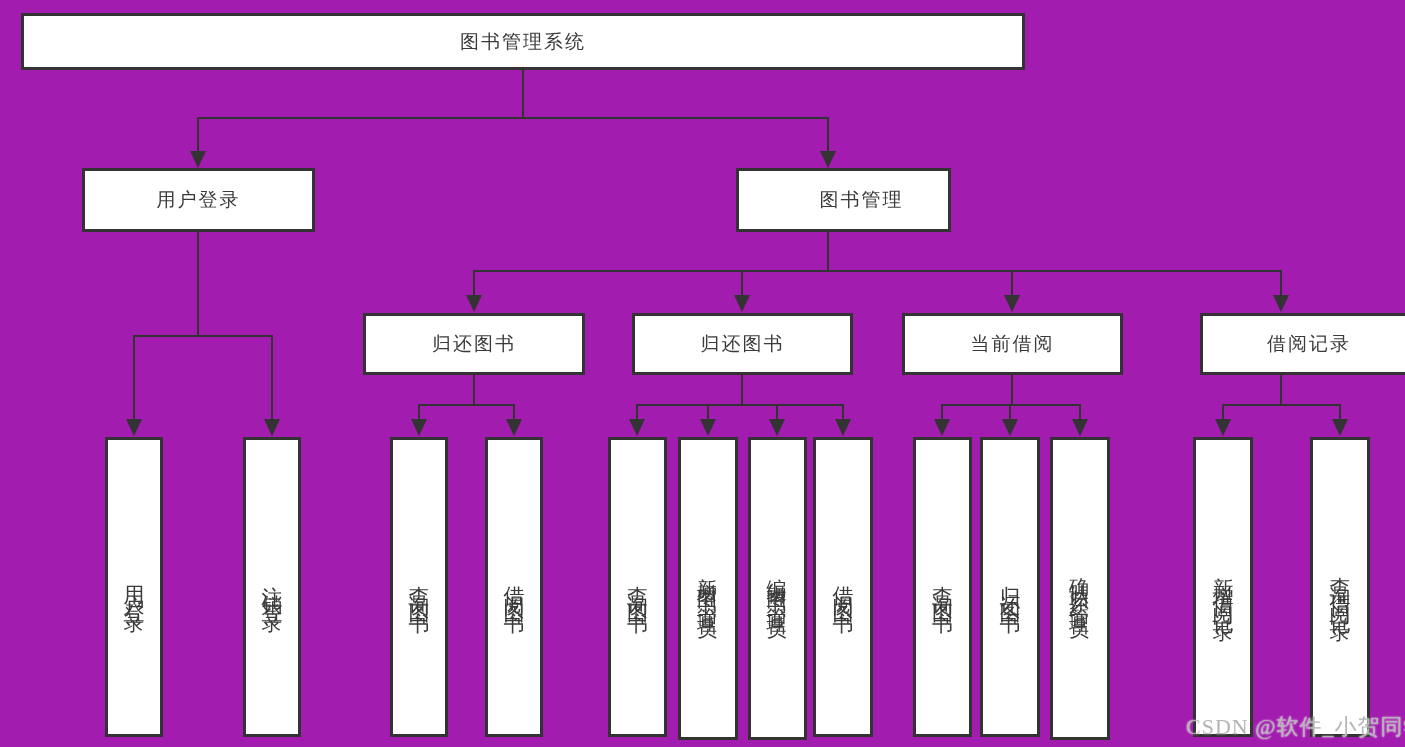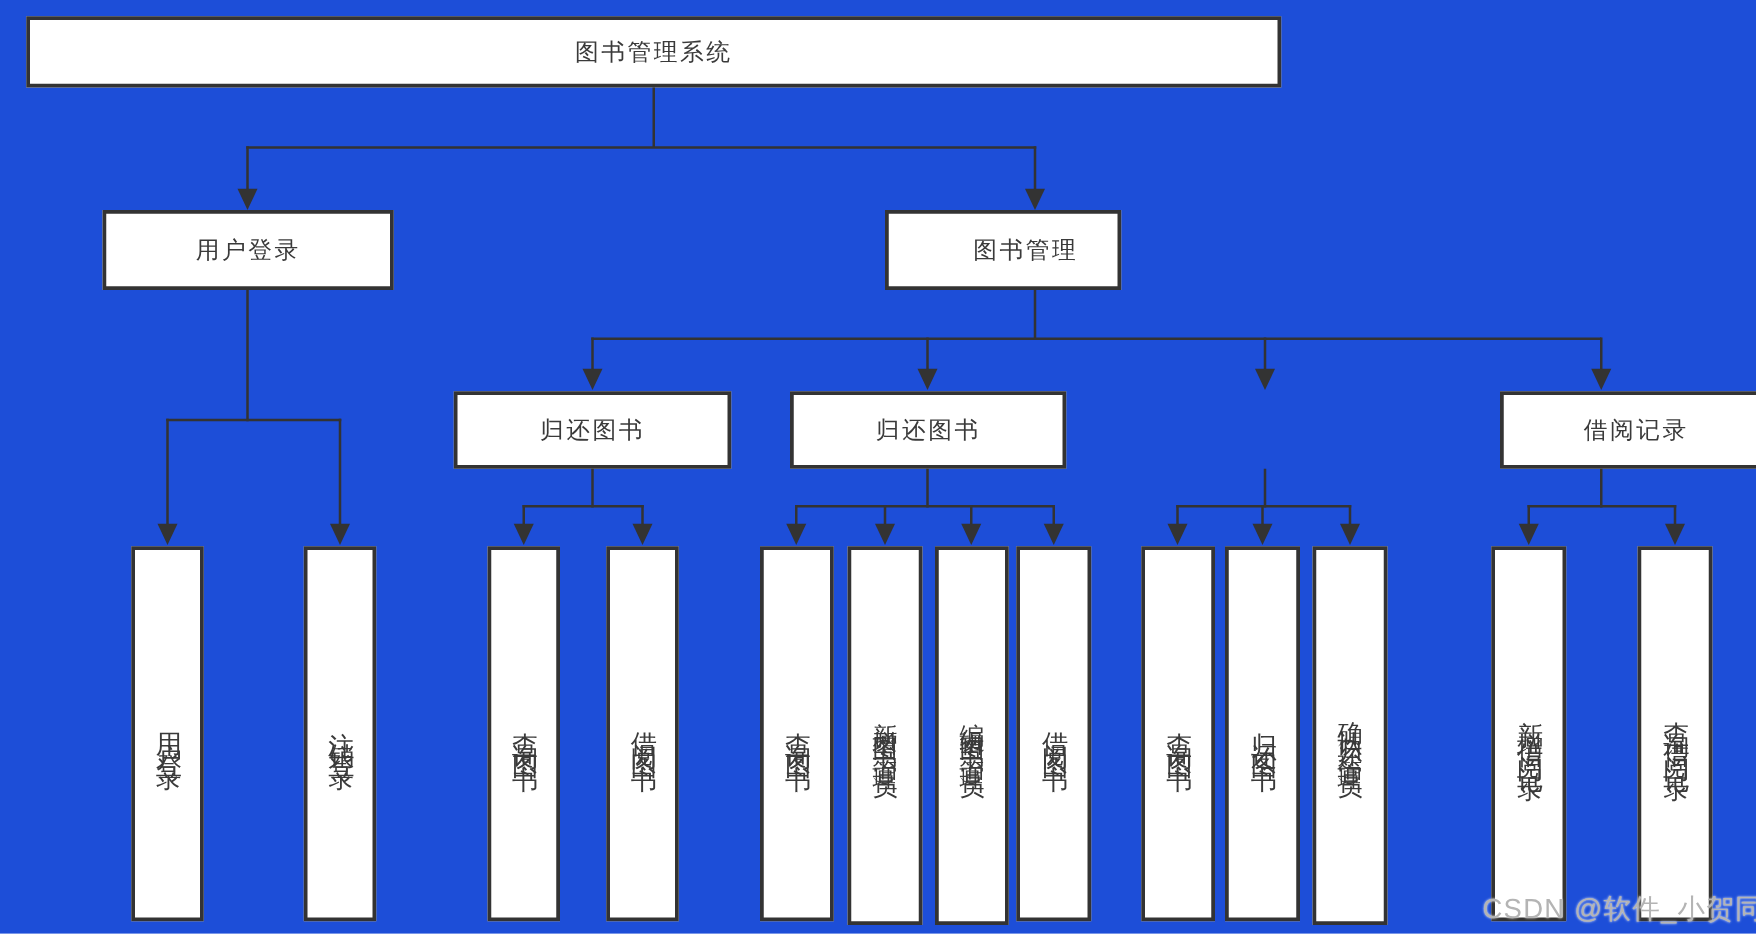--- a/index.html
+++ b/index.html
@@ -1,18 +1,18 @@
 <!DOCTYPE html>
 <html><head>
 <meta charset="utf-8">
 <style>
   html,body{margin:0;padding:0;background:#fff;}
   #stage{
-    position:relative;width:1405px;height:747px;background:#1d4ed8;overflow:hidden;
-    font-family:Liberation Sans, sans-serif;color:#3a3a3a;
+    position:relative;width:1405px;height:747px;background:#a21caf;overflow:hidden;
+    font-family:Liberation Serif, serif;color:#3a3a3a;
   }
   .box{
     position:absolute;box-sizing:border-box;border:3px solid #333333;background:#ffffff;
     display:flex;align-items:center;justify-content:center;
   }
   .hlabel{font-size:19px;letter-spacing:2px;white-space:nowrap;}
   .vtext{
     writing-mode:vertical-rl;text-orientation:mixed;
     font-size:21px;letter-spacing:9px;white-space:nowrap;
   }
@@ -41,21 +41,21 @@
   <div class="vl" style="left:522px;top:70px;height:48px;"></div>
   <div class="hl" style="left:197px;top:117px;width:632px;"></div>
   <div class="vl" style="left:197px;top:117px;height:36px;"></div>
   <div class="ah" style="left:190px;top:151px;"></div>
   <div class="vl" style="left:827px;top:117px;height:36px;"></div>
   <div class="ah" style="left:820px;top:151px;"></div>
 
   <div class="box" style="left:82px;top:168px;width:233px;height:64px;">
     <span class="hlabel">用户登录</span>
   </div>
-  <div class="box" style="left:708px;top:168px;width:189px;height:64px;padding-left:36px;">
+  <div class="box" style="left:736px;top:168px;width:215px;height:64px;padding-left:36px;">
     <span class="hlabel">图书管理</span>
   </div>
 
   <div class="vl" style="left:197px;top:232px;height:105px;"></div>
   <div class="hl" style="left:133px;top:335px;width:140px;"></div>
   <div class="vl" style="left:133px;top:335px;height:85px;"></div>
   <div class="ah" style="left:126px;top:419px;"></div>
   <div class="vl" style="left:271px;top:335px;height:85px;"></div>
   <div class="ah" style="left:264px;top:419px;"></div>
 
@@ -68,20 +68,23 @@
   <div class="vl" style="left:1011px;top:270px;height:26px;"></div>
   <div class="ah" style="left:1004px;top:295px;"></div>
   <div class="vl" style="left:1280px;top:270px;height:26px;"></div>
   <div class="ah" style="left:1273px;top:295px;"></div>
 
   <div class="box" style="left:363px;top:313px;width:222px;height:62px;">
     <span class="hlabel">归还图书</span>
   </div>
   <div class="box" style="left:632px;top:313px;width:221px;height:62px;">
     <span class="hlabel">归还图书</span>
+  </div>
+  <div class="box" style="left:902px;top:313px;width:221px;height:62px;">
+    <span class="hlabel">当前借阅</span>
   </div>
   <div class="box" style="left:1172px;top:313px;width:218px;height:62px;margin-left:28px;">
     <span class="hlabel">借阅记录</span>
   </div>
 
   <div class="vl" style="left:473px;top:375px;height:31px;"></div>
   <div class="hl" style="left:418px;top:404px;width:97px;"></div>
   <div class="vl" style="left:418px;top:404px;height:16px;"></div>
   <div class="ah" style="left:411px;top:419px;"></div>
   <div class="vl" style="left:513px;top:404px;height:16px;"></div>

